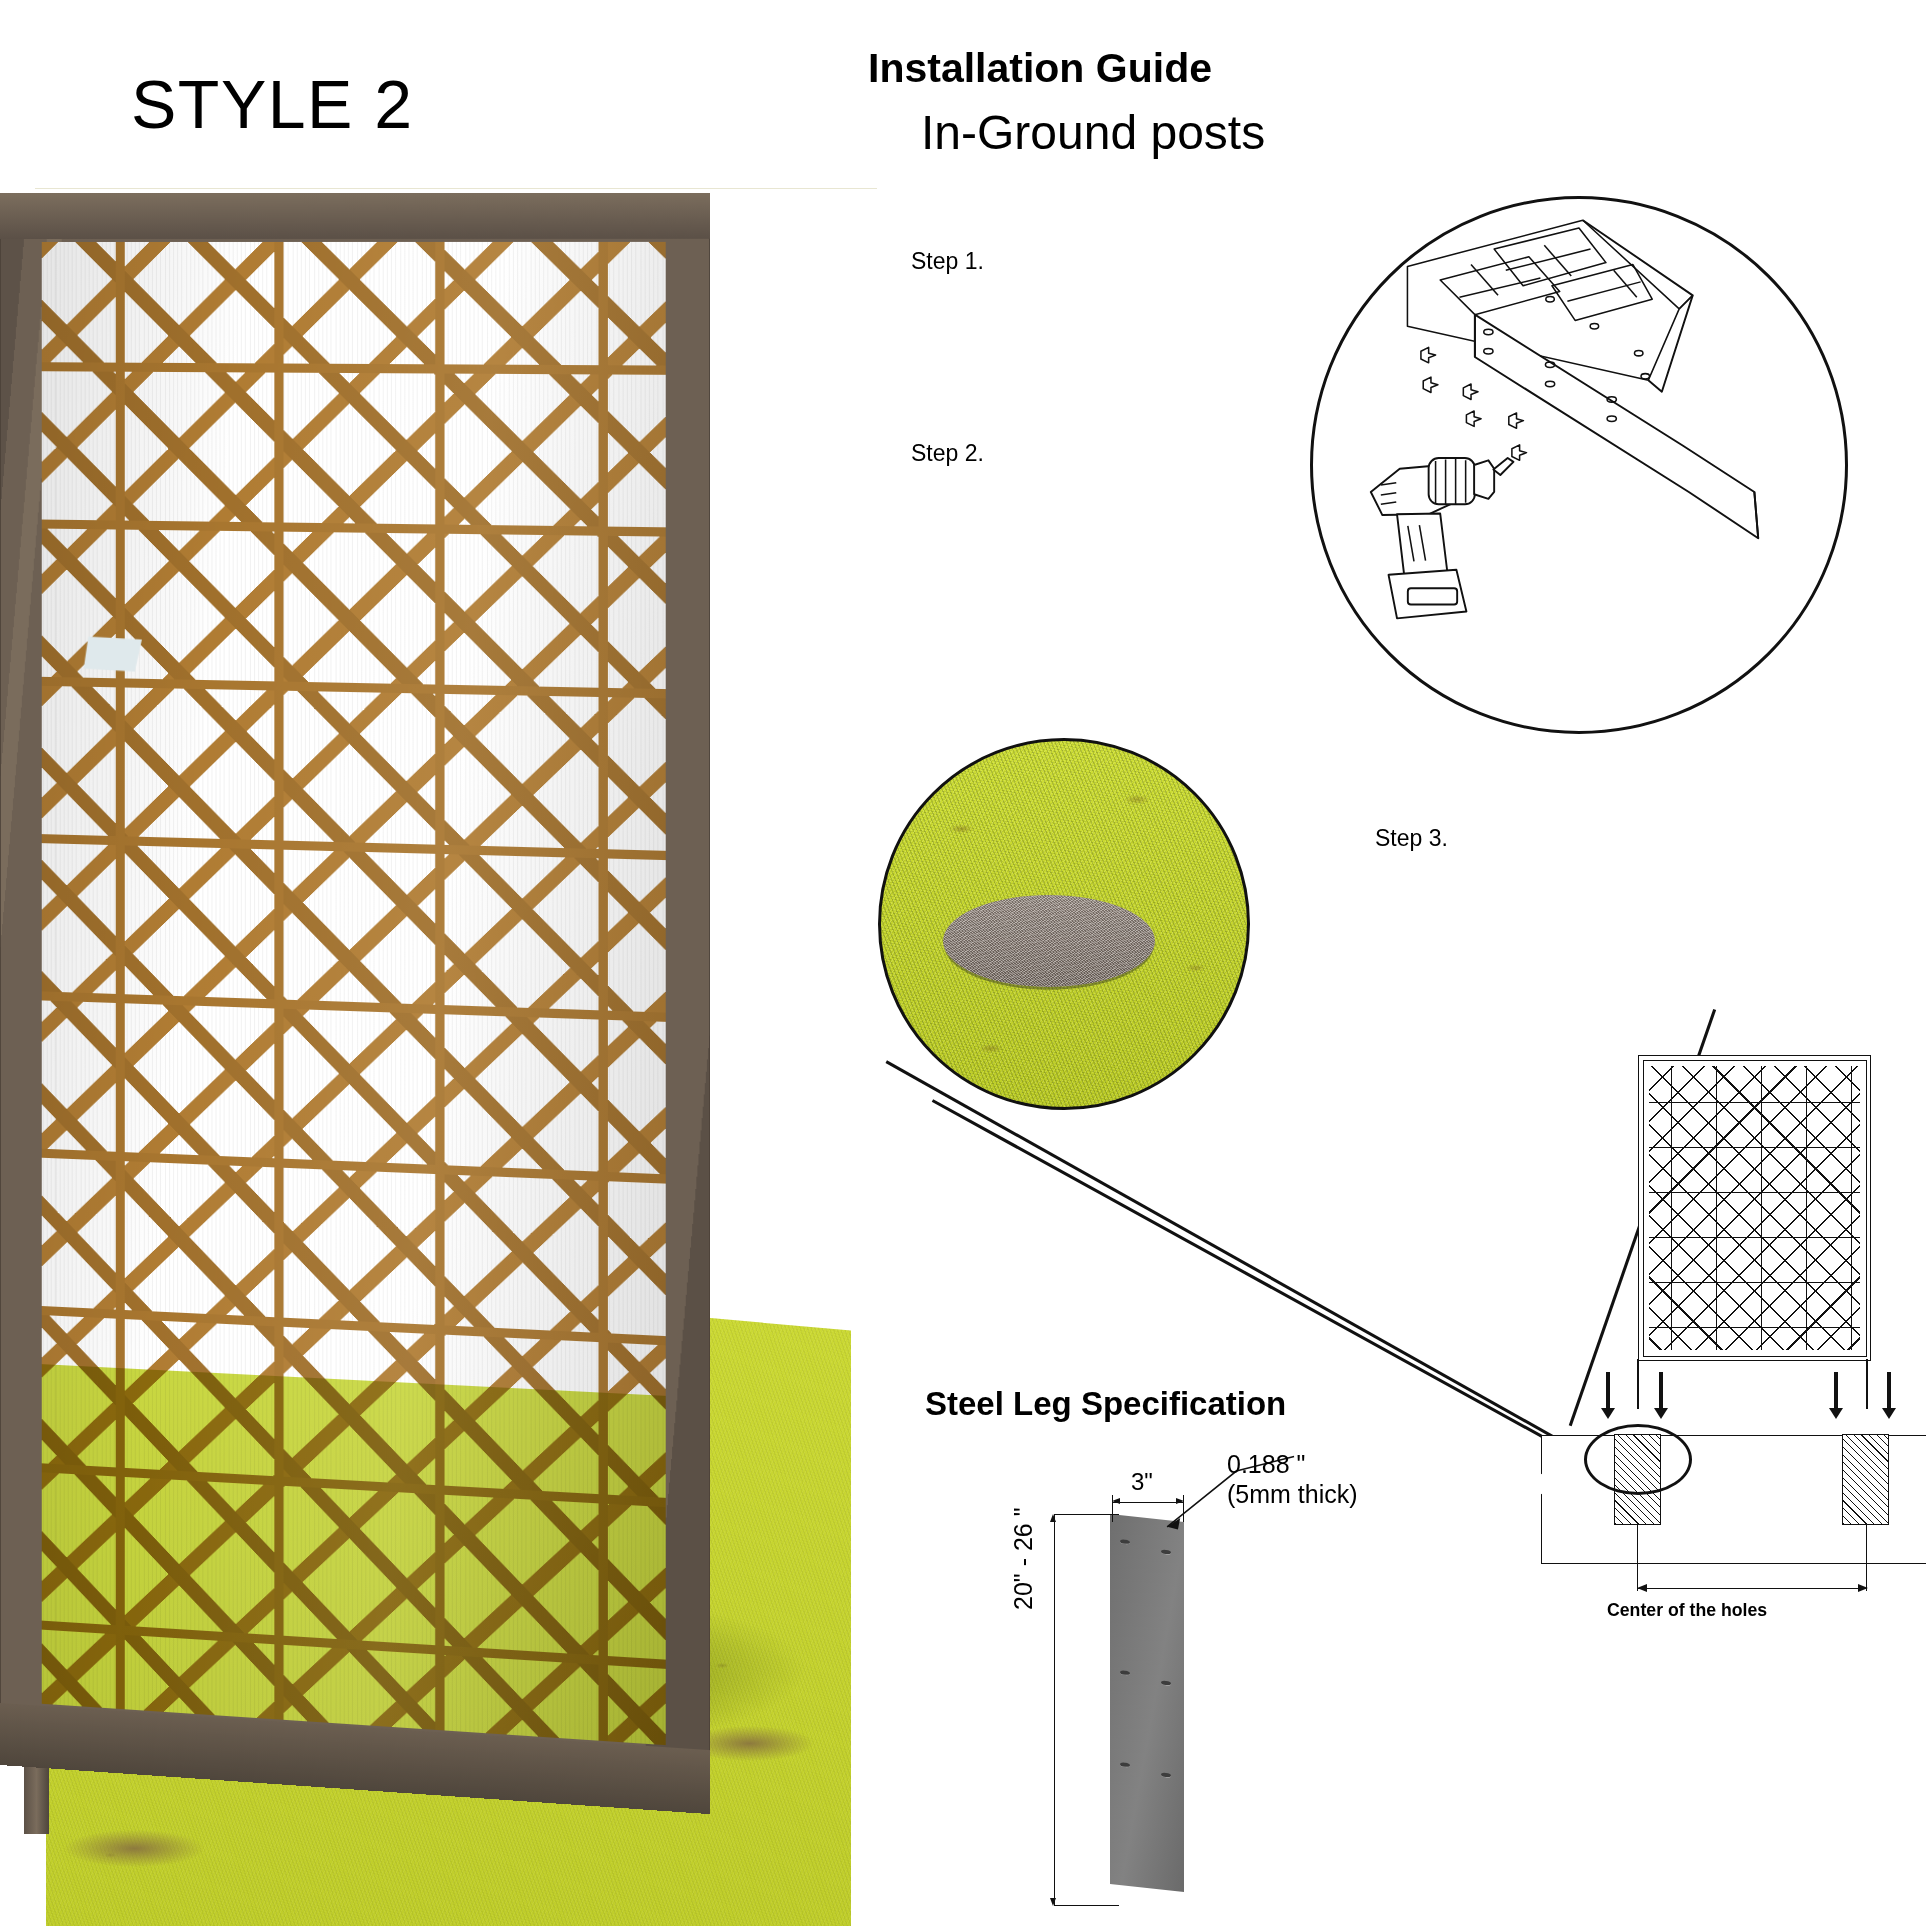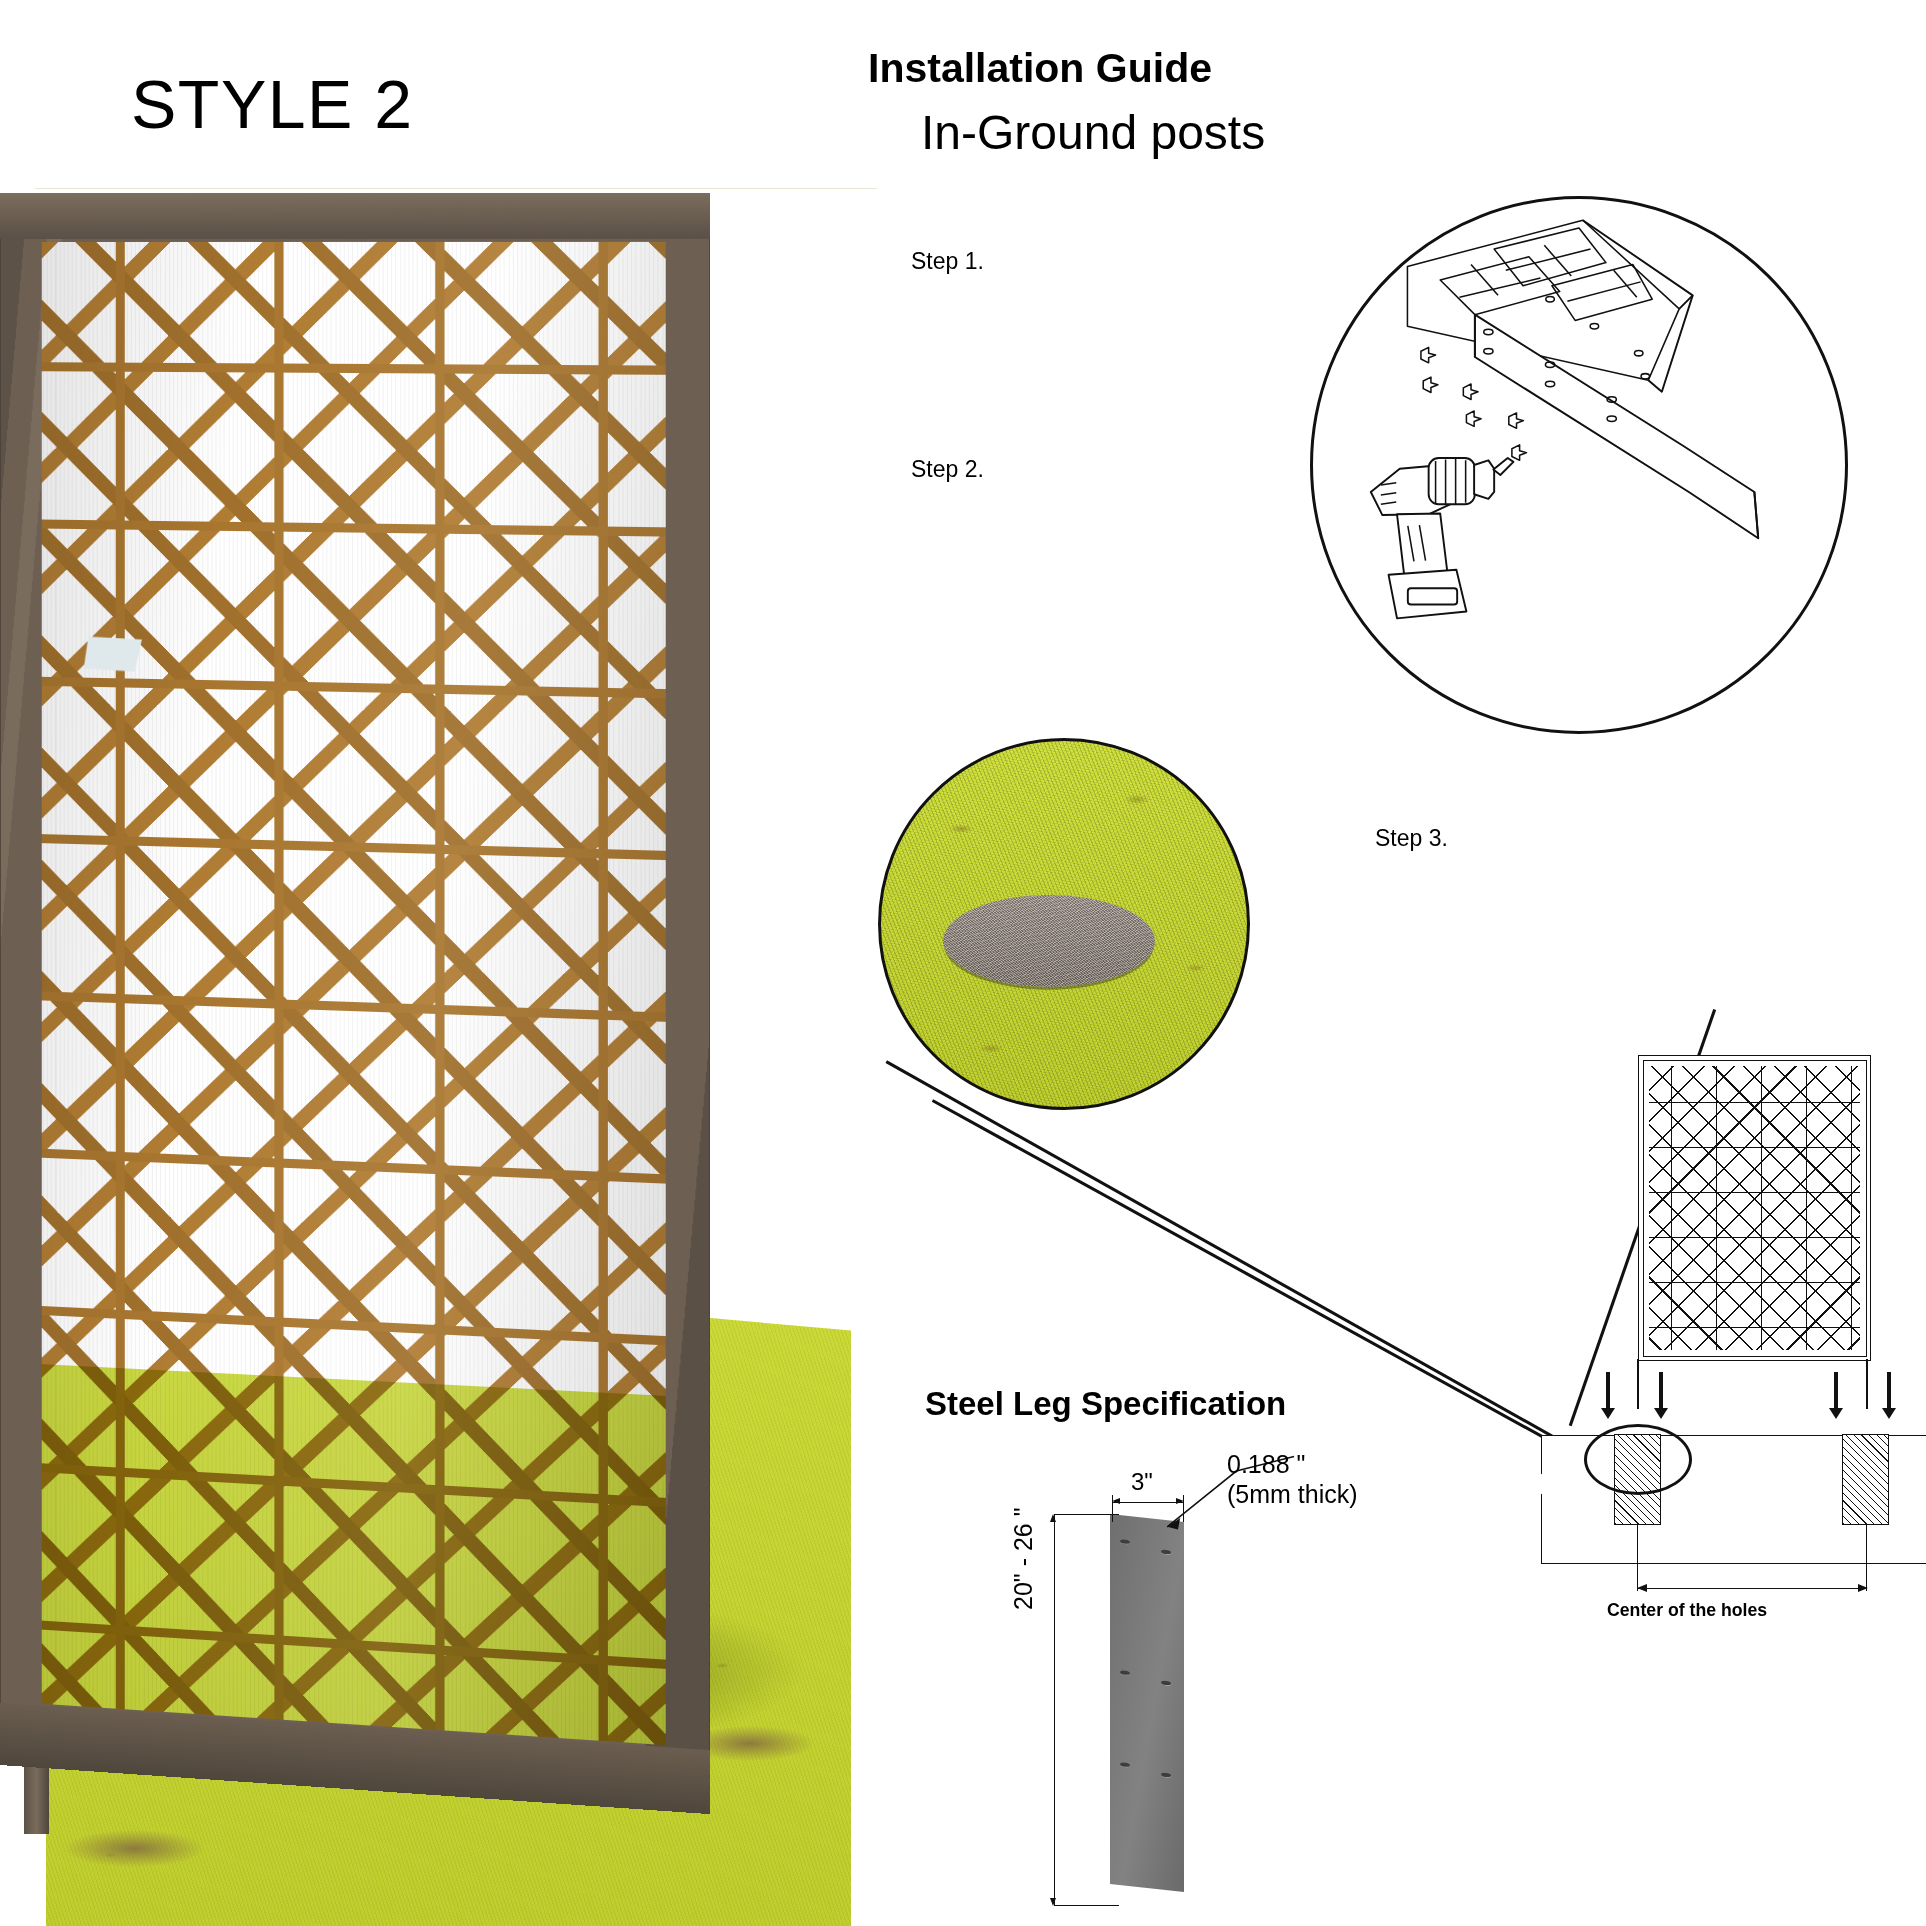--- a/index.html
+++ b/index.html
@@ -86,21 +86,21 @@
   #sky-facet{position:absolute;left:42px;top:393px;width:58px;height:34px;
     background:#dfe9ec;clip-path:polygon(8% 0,100% 6%,88% 100%,0 94%);}
 
   
   #guide-title{left:868px;top:46px;font-size:41px;font-weight:700;line-height:1.12;}
   #guide-sub{left:909px;top:106px;font-size:48px;font-weight:400;line-height:1.12;margin-left:12px;}
 
   .step-head{font-weight:400;}
   .steptxt{font-size:23px;line-height:1.30;font-weight:700;white-space:pre-line;}
   #step1{left:911px;top:247px;width:370px;}
-  #step2{left:911px;top:455px;width:370px;}
+  #step2{left:911px;top:439px;width:370px;}
   #step3{left:1375px;top:824px;width:539px;}
 
   
   #drill-circle{left:1310px;top:196px;width:532px;height:532px;border-radius:50%;
       border:3.5px solid #111;background:#fff;overflow:hidden;}
 
   
   #hole-circle{left:878px;top:738px;width:366px;height:366px;border-radius:50%;
       border:3.5px solid #111;overflow:hidden;
       background:

